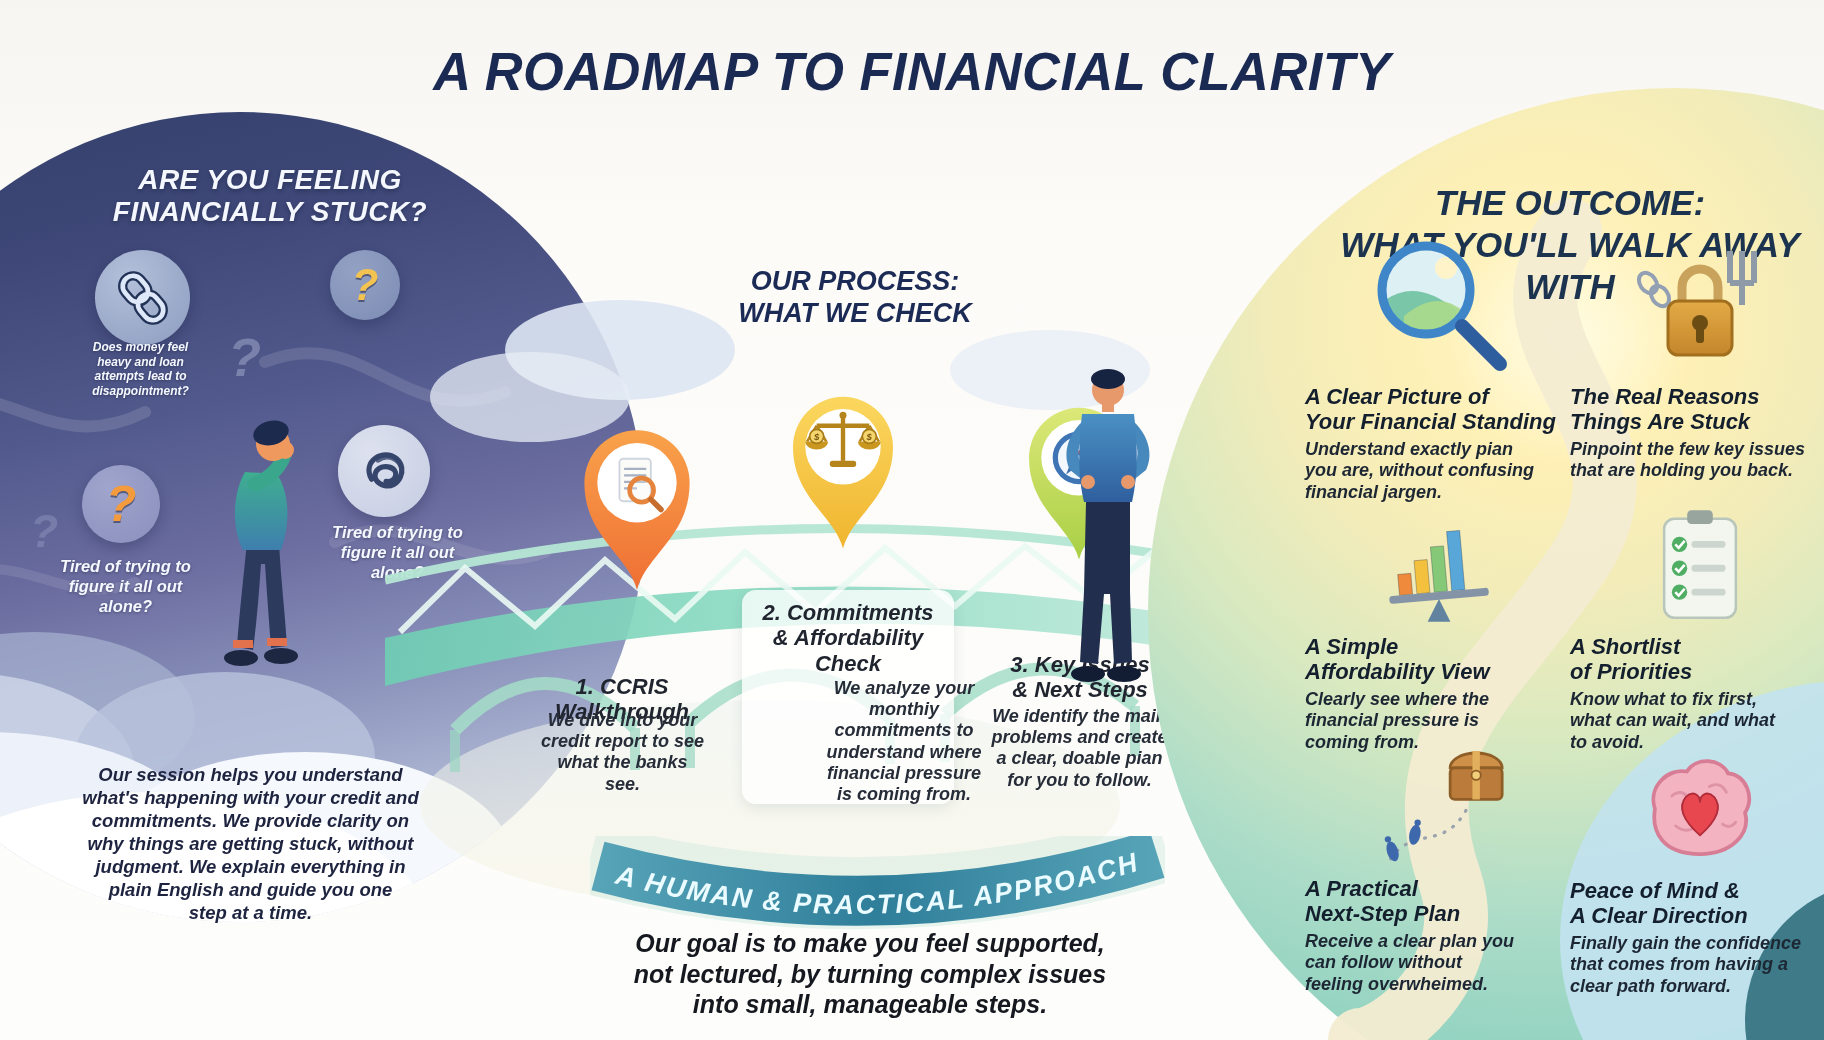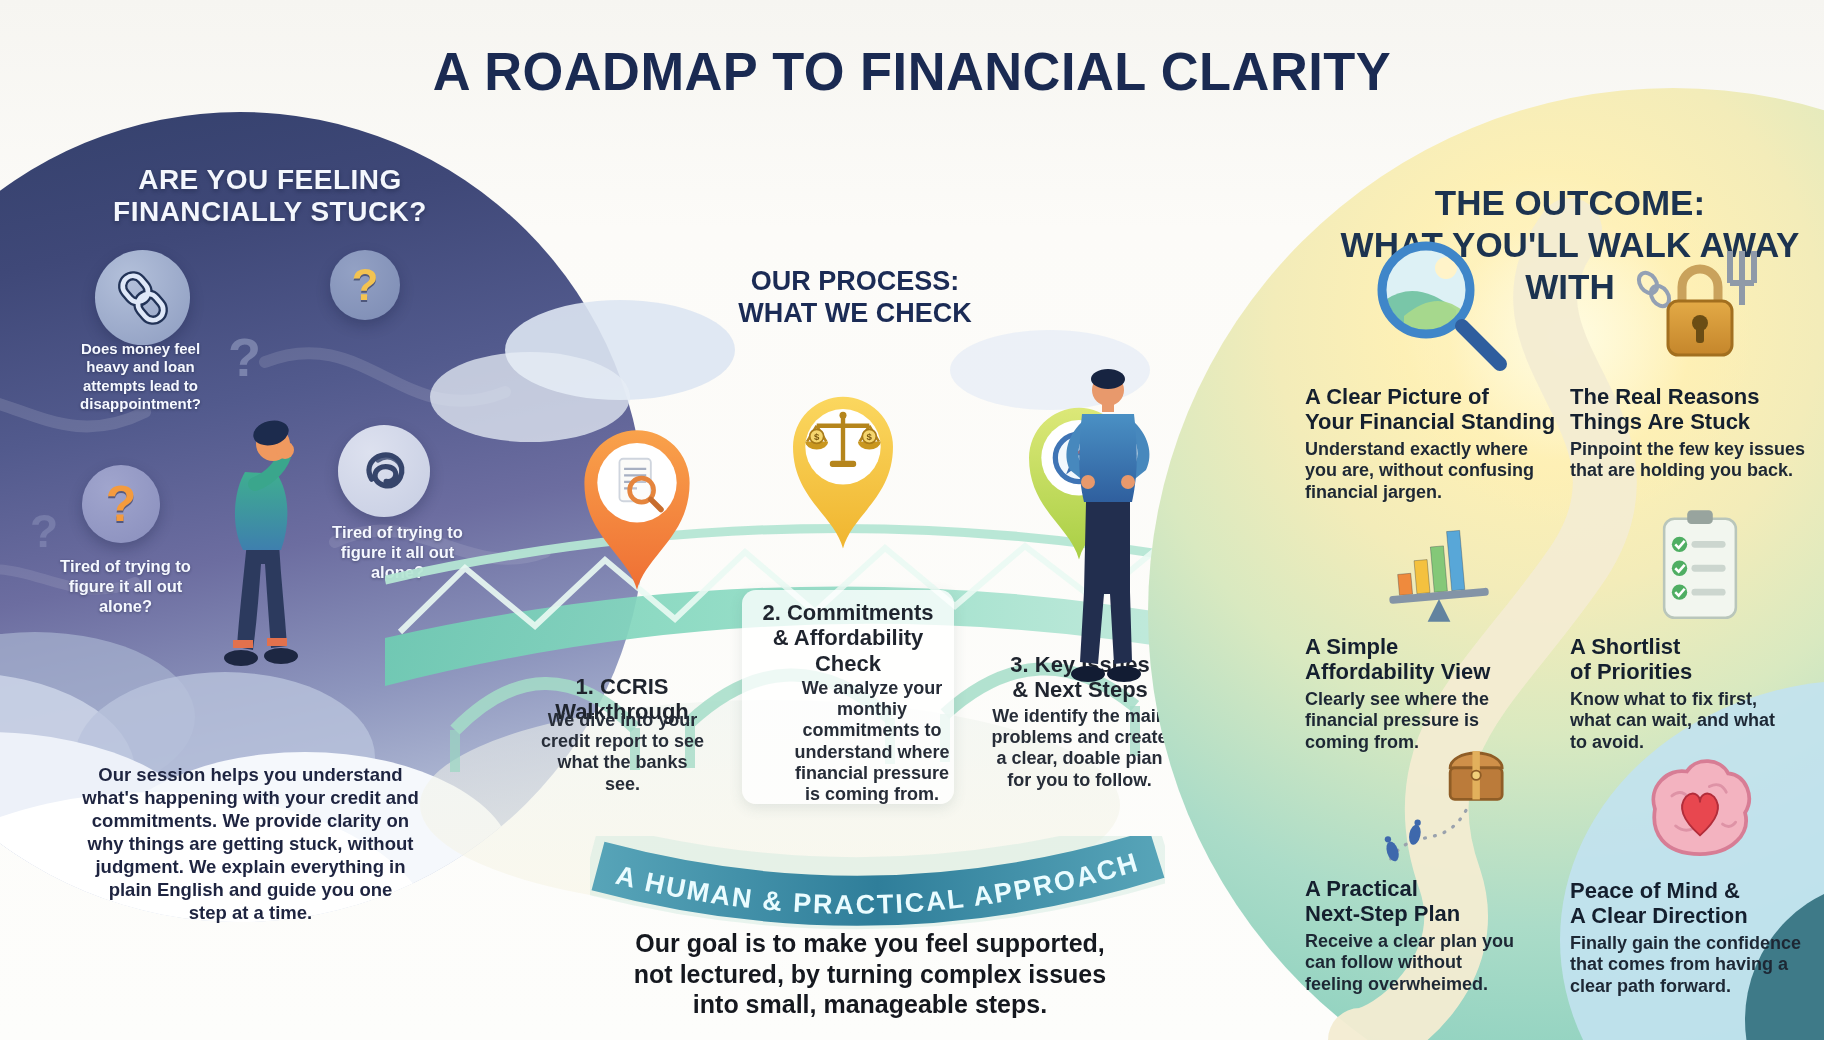--- a/index.html
+++ b/index.html
@@ -1,18 +1,18 @@
 <!DOCTYPE html>
 <html><head>
 <meta charset="utf-8">
 <style>
   html,body{margin:0;padding:0;background:#ffffff;}
   body{font-family:"Liberation Sans", sans-serif;}
   .canvas{position:relative;width:1824px;height:1040px;overflow:hidden;
-    background:linear-gradient(180deg,#f6f5f1 0%,#fcfbf8 22%,#fdfdfb 100%);}
+    background:linear-gradient(180deg,#f6f5f1 0%,#fcfbf8 22%,#fdfdfb 100%);font-style:italic;}
   .abs{position:absolute;}
   .pre{white-space:pre-line;}
   .center{text-align:center;}
 
   .main-title{left:0;right:0;top:40px;text-align:center;font-size:54px;font-weight:800;
     color:#1a2a52;letter-spacing:.5px;transform:scaleX(.97);}
 
   
   .stuck-circle{left:-165px;top:112px;width:810px;height:810px;border-radius:50%;overflow:hidden;
     background:linear-gradient(168deg,#323f6a 0%,#3f4878 20%,#525a8d 38%,#6c6da0 54%,#8d95bd 70%,#b7c1d9 86%,#d6ddeb 100%);}
@@ -72,21 +72,21 @@
   <div class="abs bubble" style="left:95px;top:250px;width:95px;height:95px;background:radial-gradient(circle at 35% 30%,#b3c0da,#8d9cc0);">
     <svg width="62" height="62" viewBox="0 0 60 60">
       <g transform="rotate(-40 30 30)">
         <rect x="20" y="5" width="20" height="27" rx="10" fill="none" stroke="#223357" stroke-width="9"></rect>
         <rect x="20" y="28" width="20" height="27" rx="10" fill="none" stroke="#223357" stroke-width="9"></rect>
         <rect x="20" y="5" width="20" height="27" rx="10" fill="none" stroke="#dfe8f8" stroke-width="4.5"></rect>
         <rect x="20" y="28" width="20" height="27" rx="10" fill="none" stroke="#dfe8f8" stroke-width="4.5"></rect>
       </g>
     </svg>
   </div>
-  <div class="abs pain center pre" style="left:38px;top:340px;width:205px;font-size:15px;">Does money feel
+  <div class="abs pain center pre" style="left:38px;top:340px;width:205px;font-size:12px;">Does money feel
 heavy and loan
 attempts lead to
 disappointment?</div>
 
   <div class="abs bubble" style="left:330px;top:250px;width:70px;height:70px;background:radial-gradient(circle at 35% 30%,#93a1c4,#7d8cb4);">
     <span class="q-glyph" style="font-size:44px;color:#f3c351;">?</span>
   </div>
 
   <span class="abs faint-q" style="left:228px;top:330px;font-size:54px;">?</span>
   <span class="abs faint-q" style="left:30px;top:508px;font-size:46px;opacity:.6;">?</span>
@@ -222,21 +222,21 @@
 Walkthrough</div>
   <div class="abs step-desc center pre" style="left:505px;top:710px;width:235px;">We dive into your
 credit report to see
 what the banks
 see.</div>
 
   <div class="abs step-card" style="left:742px;top:590px;width:212px;height:214px;"></div>
   <div class="abs step-title center pre" style="left:742px;top:600px;width:212px;">2. Commitments
 &amp; Affordability
 Check</div>
-  <div class="abs step-desc center pre" style="left:746px;top:678px;width:252px;">We analyze your
+  <div class="abs step-desc center pre" style="left:778px;top:678px;width:252px;">We analyze your
 monthiy
 commitments to
 understand where
 financial pressure
 is coming from.</div>
 
   <div class="abs step-title center pre" style="left:960px;top:652px;width:240px;">3. Key Issues
 &amp; Next Steps</div>
   <div class="abs step-desc center pre" style="left:952px;top:706px;width:255px;">We identify the main
 problems and create
@@ -309,21 +309,21 @@
           <circle cx="82" cy="40" r="11" fill="#fff3c9"></circle>
           <path d="M14,78 Q48,46 92,82 L92,106 L14,106 Z" fill="#79c6a8"></path>
           <path d="M40,88 Q78,56 108,92 L108,106 L40,106 Z" fill="#a9d98b" opacity=".95"></path>
         </g>
         <circle cx="62" cy="62" r="44" fill="none" stroke="#3f86c9" stroke-width="9"></circle>
         <path d="M98,98 L136,136" stroke="#2f5e9e" stroke-width="14" stroke-linecap="round"></path>
       </svg>
     </div>
     <div class="outcome-title pre">A Clear Picture of
 Your Financial Standing</div>
-    <div class="outcome-desc pre">Understand exactly where
+    <div class="outcome-desc pre">Understand exactly pian
 you are, without confusing
 financial jargen.</div>
   </div>
 
   <div class="outcome-item" style="left:1570px;top:238px;width:260px;">
     <div class="icon-box" style="height:140px;">
       <svg width="140" height="130" viewBox="0 0 140 130">
         <defs>
             <linearGradient id="lockGrad" x1="0" y1="0" x2="0" y2="1">
               <stop offset="0" stop-color="#e3aa46"></stop>

